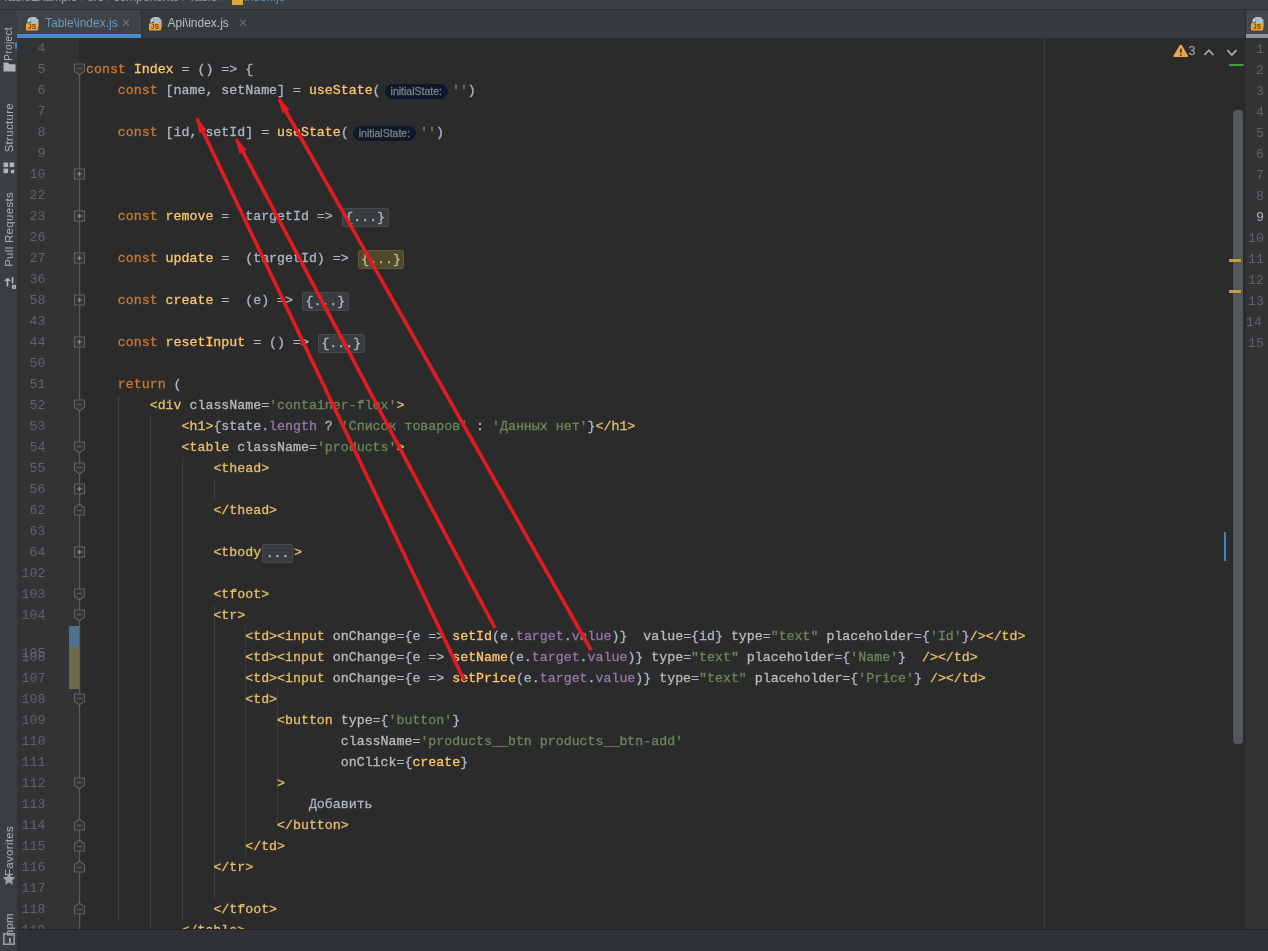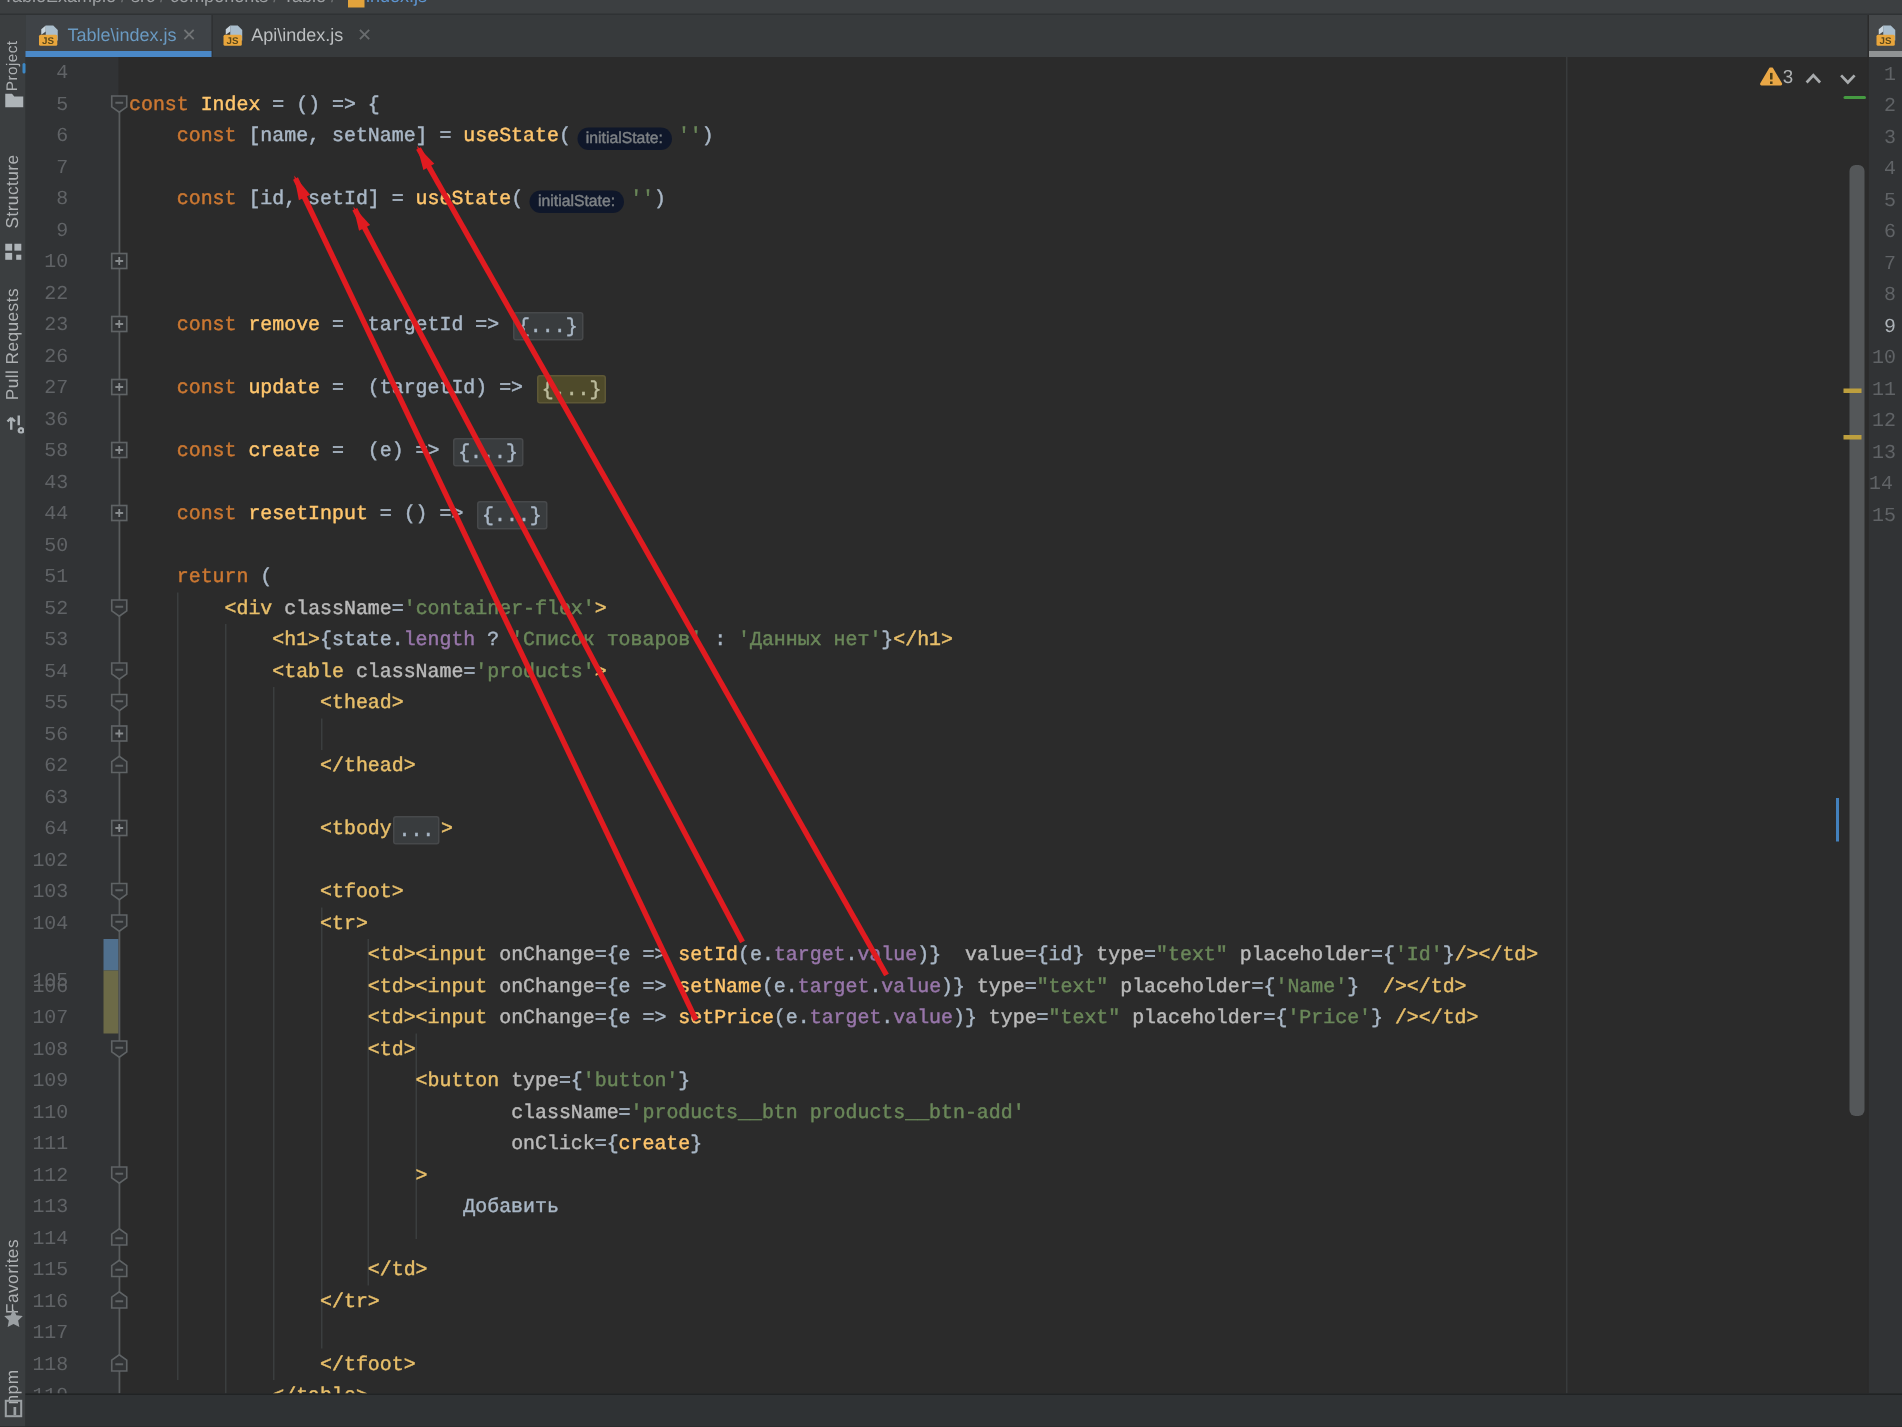--- a/index.html
+++ b/index.html
@@ -266,20 +266,21 @@
       <pre class="cl" style="top:566.5px">                <span class="t">&lt;tr&gt;</span></pre>
       <pre class="cl" style="top:587.5px">                    <span class="t">&lt;td&gt;&lt;input </span><span class="a">onChange</span>={e =&gt; <span class="f">setId</span>(e.<span class="p">target</span>.<span class="p">value</span>)}  <span class="a">value</span>={id} <span class="a">type</span>=<span class="s">"text"</span> <span class="a">placeholder</span>={<span class="s">'Id'</span>}<span class="t">/&gt;&lt;/td&gt;</span></pre>
       <pre class="cl" style="top:608.5px">                    <span class="t">&lt;td&gt;&lt;input </span><span class="a">onChange</span>={e =&gt; <span class="f">setName</span>(e.<span class="p">target</span>.<span class="p">value</span>)} <span class="a">type</span>=<span class="s">"text"</span> <span class="a">placeholder</span>={<span class="s">'Name'</span>}  <span class="t">/&gt;&lt;/td&gt;</span></pre>
       <pre class="cl" style="top:629.5px">                    <span class="t">&lt;td&gt;&lt;input </span><span class="a">onChange</span>={e =&gt; <span class="f">setPrice</span>(e.<span class="p">target</span>.<span class="p">value</span>)} <span class="a">type</span>=<span class="s">"text"</span> <span class="a">placeholder</span>={<span class="s">'Price'</span>} <span class="t">/&gt;&lt;/td&gt;</span></pre>
       <pre class="cl" style="top:650.5px">                    <span class="t">&lt;td&gt;</span></pre>
       <pre class="cl" style="top:671.5px">                        <span class="t">&lt;button </span><span class="a">type</span>={<span class="s">'button'</span>}</pre>
       <pre class="cl" style="top:692.5px">                                <span class="a">className</span>=<span class="s">'products__btn products__btn-add'</span></pre>
       <pre class="cl" style="top:713.5px">                                <span class="a">onClick</span>={<span class="f">create</span>}</pre>
       <pre class="cl" style="top:734.5px">                        <span class="t">&gt;</span></pre>
       <pre class="cl" style="top:755.5px">                            Добавить</pre>
+      <pre class="cl" style="top:776.5px">                        <span class="t">&lt;/button&gt;</span></pre>
       <pre class="cl" style="top:797.5px">                    <span class="t">&lt;/td&gt;</span></pre>
       <pre class="cl" style="top:818.5px">                <span class="t">&lt;/tr&gt;</span></pre>
       <pre class="cl" style="top:860.5px">                <span class="t">&lt;/tfoot&gt;</span></pre>
       <pre class="cl" style="top:881.5px">            <span class="t">&lt;/table&gt;</span></pre>
     <div id="thumb"></div>
     <div class="abs" style="left:1212px;top:25.8px;width:14.5px;height:2.5px;background:#459a41;border-radius:1px"></div>
     <div class="abs" style="left:1211.5px;top:221px;width:12.5px;height:3px;background:#bd9f3e"></div>
     <div class="abs" style="left:1211.5px;top:252px;width:12.5px;height:3px;background:#bd9f3e"></div>
     <div class="abs" style="left:1206.5px;top:494px;width:2.7px;height:29px;background:#4381bd"></div>
     <svg class="abs" style="left:1156px;top:7px" width="16" height="13" viewBox="0 0 16 13">

